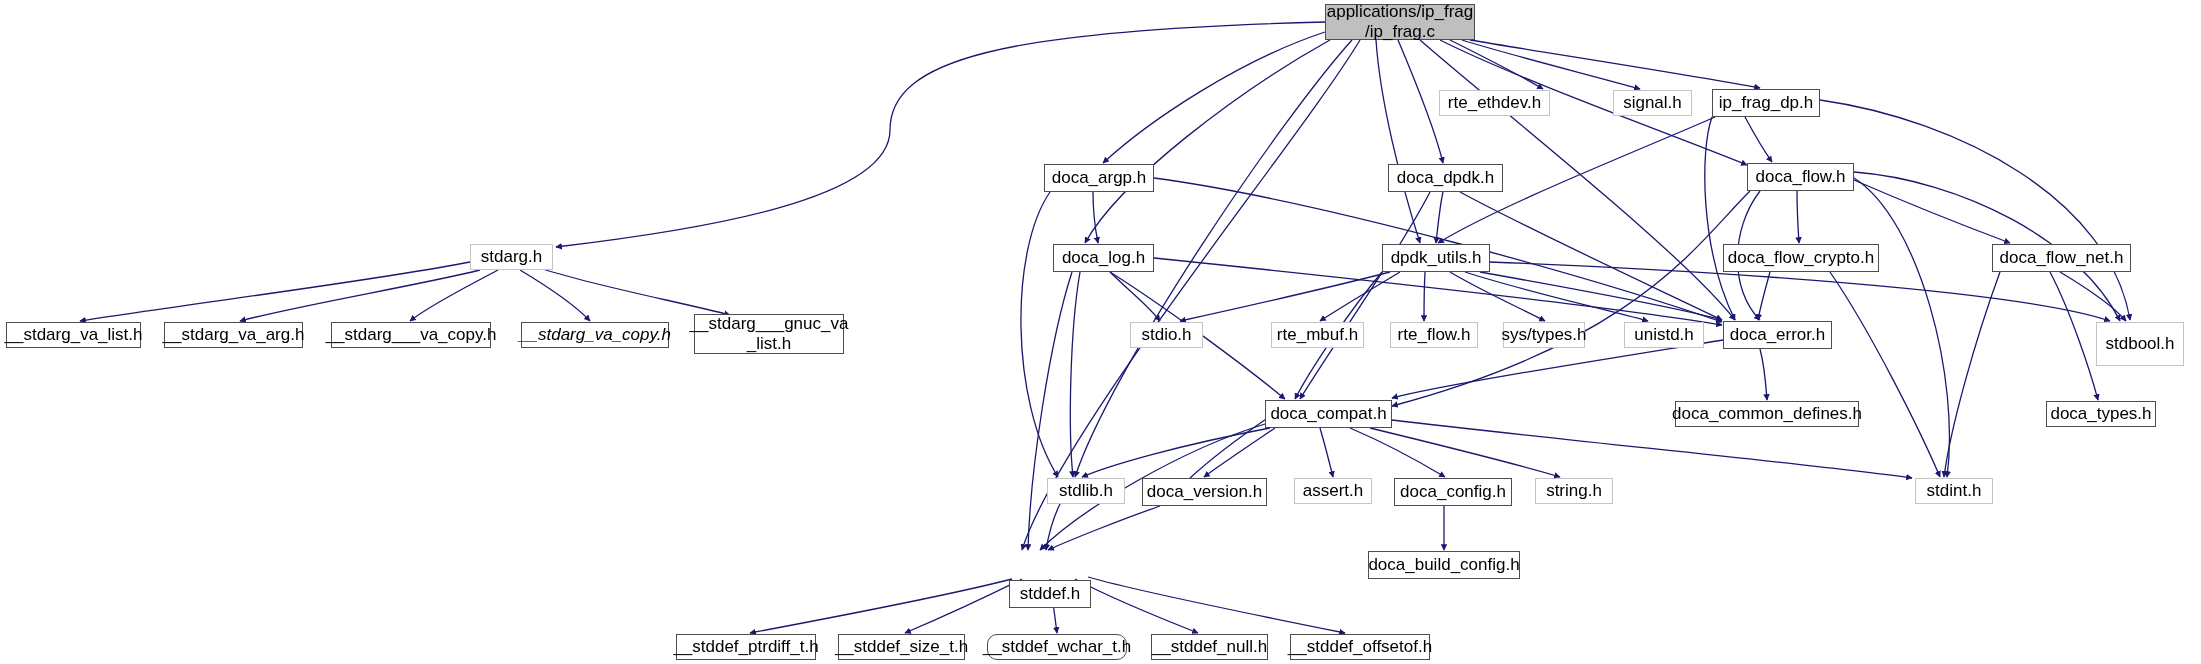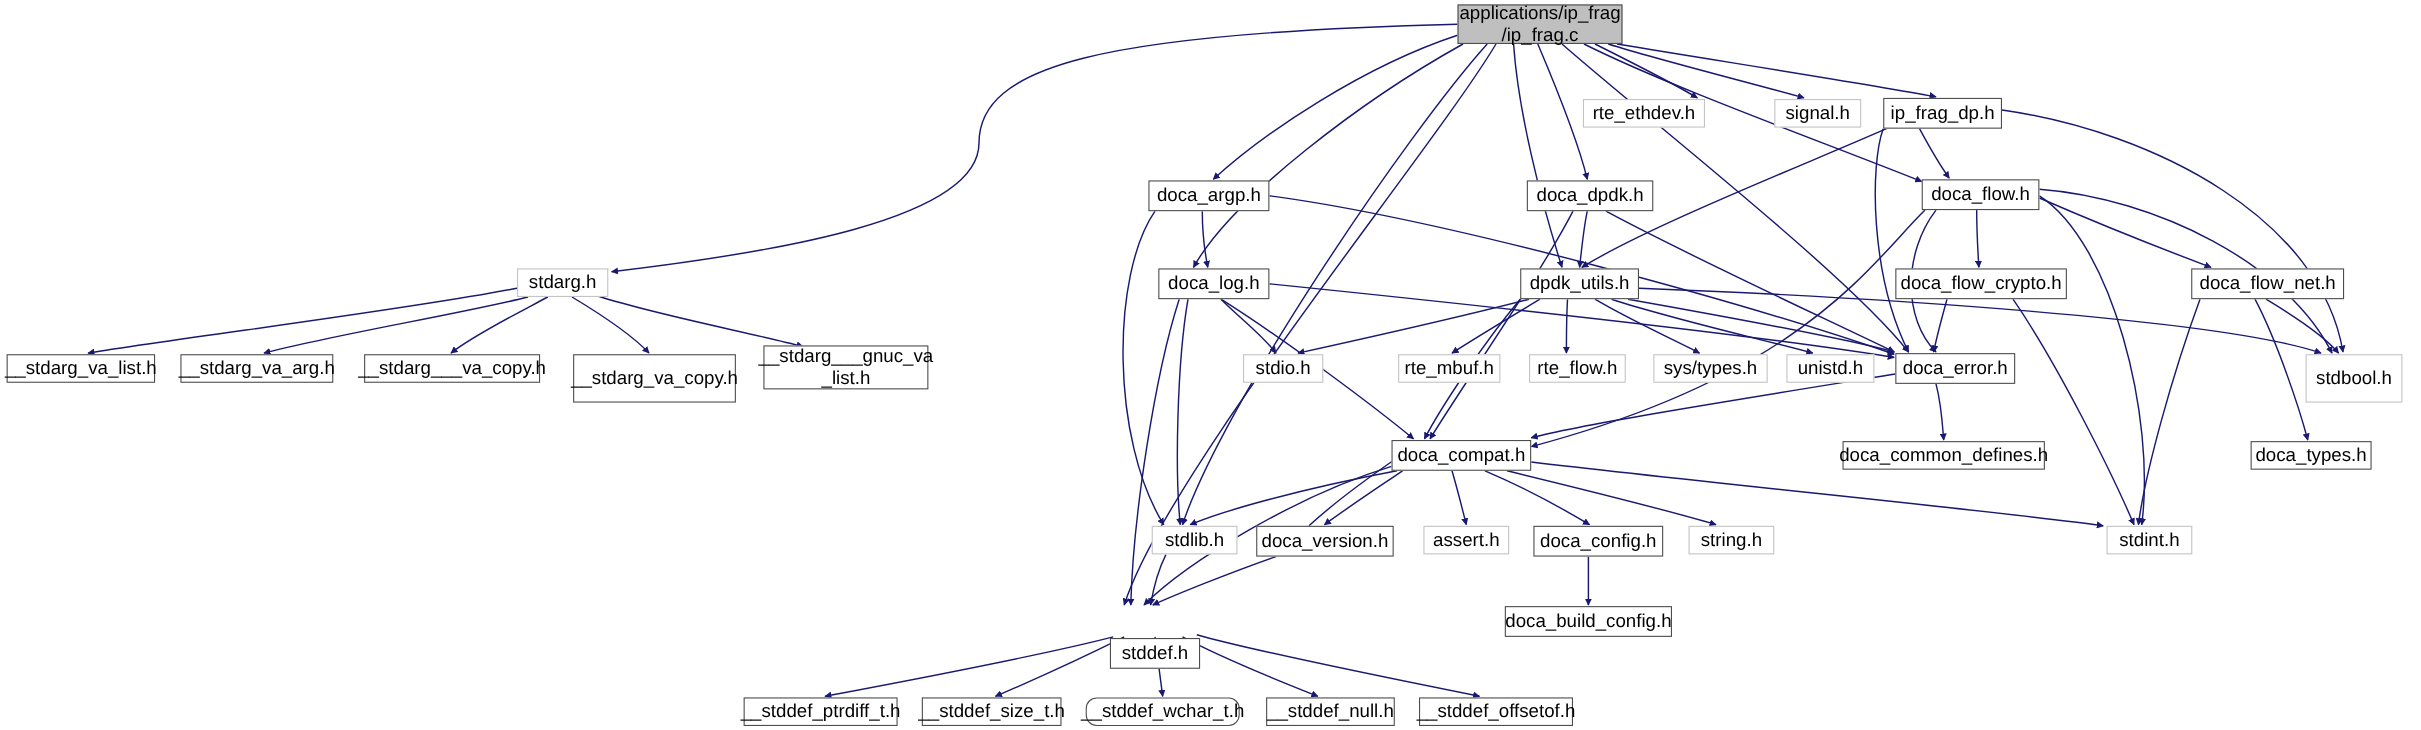--- a/index.html
+++ b/index.html
@@ -138,39 +138,39 @@
       </div>
       <div class="node bold" style="left: 6px; top: 322px; width: 135px; height: 26px;">
         <span>__stdarg_va_list.h</span>
       </div>
       <div class="node bold" style="left: 164px; top: 322px; width: 139px; height: 26px;">
         <span>__stdarg_va_arg.h</span>
       </div>
       <div class="node bold" style="left: 331px; top: 322px; width: 160px; height: 26px;">
         <span>__stdarg___va_copy.h</span>
       </div>
-      <div class="node bold" style="left: 521px; top: 322px; width: 148px; height: 44px;">
+      <div class="node bold" style="left: 521px; top: 322px; width: 148px; height: 26px; font-style: italic;">
         <span>__stdarg_va_copy.h</span>
       </div>
       <div class="node bold" style="left: 694px; top: 314px; width: 150px; height: 40px;">
         <div>
           <span>__stdarg___gnuc_va</span>
           <span>_list.h</span>
         </div>
       </div>
       <div class="node thin" style="left: 1130px; top: 322px; width: 73px; height: 26px;">
         <span>stdio.h</span>
       </div>
       <div class="node thin" style="left: 1271px; top: 322px; width: 93px; height: 26px;">
         <span>rte_mbuf.h</span>
       </div>
       <div class="node thin" style="left: 1390px; top: 322px; width: 88px; height: 26px;">
         <span>rte_flow.h</span>
       </div>
-      <div class="node thin" style="left: 1503px; top: 322px; width: 104px; height: 26px;">
+      <div class="node thin" style="left: 1503px; top: 322px; width: 82px; height: 26px;">
         <span>sys/types.h</span>
       </div>
       <div class="node thin" style="left: 1624px; top: 322px; width: 80px; height: 26px;">
         <span>unistd.h</span>
       </div>
       <div class="node bold" style="left: 1723px; top: 321px; width: 109px; height: 28px;">
         <span>doca_error.h</span>
       </div>
       <div class="node thin" style="left: 2096px; top: 322px; width: 88px; height: 44px;">
         <span>stdbool.h</span>

